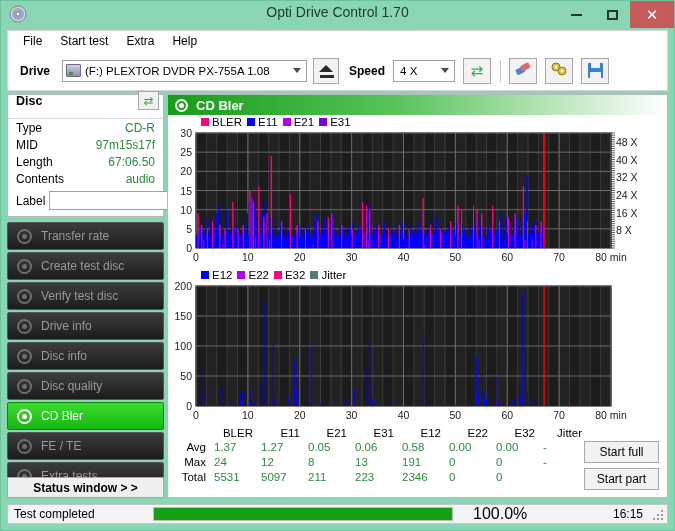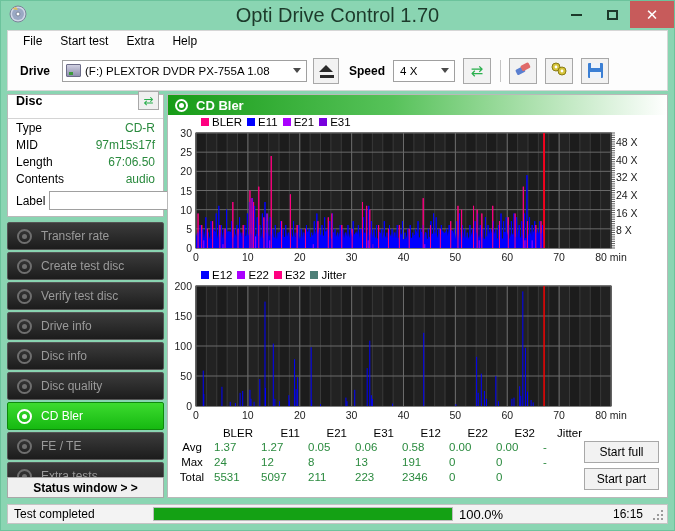--- a/index.html
+++ b/index.html
@@ -18,21 +18,21 @@
     border: 1px solid #6cc39c;
   }
 
   
   #titlebar {
     position: absolute; left: 0; top: 0; width: 673px; height: 27px;
     background: #8ad5b2;
   }
   #title-text {
     position: absolute; left: 0; top: 3px; width: 673px;
-    text-align: center; font-size: 20px; color: #1d3a2b;
+    text-align: center; font-size: 14px; color: #1d3a2b;
     font-family: "Liberation Sans", sans-serif;
   }
   #app-icon {
     position: absolute; left: 8px; top: 4px; width: 18px; height: 18px;
   }
   .winbtn {
     position: absolute; top: 0; height: 27px; width: 36px;
     display: flex; align-items: center; justify-content: center;
     color: #1d3a2b; font-size: 13px; cursor: default;
   }
@@ -221,21 +221,21 @@
   #stats {
     position: absolute; left: 0; top: 332px; width: 499px;
     font-size: 11.5px; color: #000;
   }
   #stats table { border-collapse: collapse; }
   #stats th {
     font-weight: normal; text-align: right; padding: 0 4px; width: 47px;
     font-size: 11.5px; color:#000;
   }
   #stats td { text-align: left; padding: 0 4px; color: #2a8a3e; height: 15px; }
-  #stats td.rowhdr { text-align: center; color: #000; width: 42px; padding-left: 10px; }
+  #stats td.rowhdr { text-align: right; color: #000; width: 42px; padding-left: 10px; }
 
   .startbtn {
     position: absolute; right: 8px; width: 75px; height: 22px;
     border: 1px solid #a8a8a8; background: #f2f2f2;
     display: flex; align-items: center; justify-content: center;
     font-size: 12px; color: #000;
   }
   #start-full { top: 346px; }
   #start-part { top: 373px; }
 
@@ -243,21 +243,21 @@
   #statusbar {
     position: absolute; left: 6px; bottom: 6px; width: 661px; height: 20px;
     background: #f3f3f3; border: 1px solid #c4c4c4;
     display: flex; align-items: center;
   }
   #status-text { padding-left: 6px; font-size: 12px; color: #000; width: 145px; }
   #progress-outer {
     width: 300px; height: 14px; border: 1px solid #bdbdbd; background: #fff;
   }
   #progress-fill { height: 100%; background: #14a114; }
-  #progress-pct { padding-left: 6px; font-size: 13px; color: #000; }
+  #progress-pct { padding-left: 20px; font-size: 16px; color: #000; }
   #status-time { margin-left: auto; padding-right: 24px; font-size: 12px; color: #000; }
   #grip { position: absolute; right: 4px; bottom: 3px; width: 12px; height: 12px; }
   .gripdot { position:absolute; width:2px; height:2px; background:#9a9a9a; }
 </style>
 </head>
 <body>
 
 <div id="app">
 
   <div id="titlebar">

